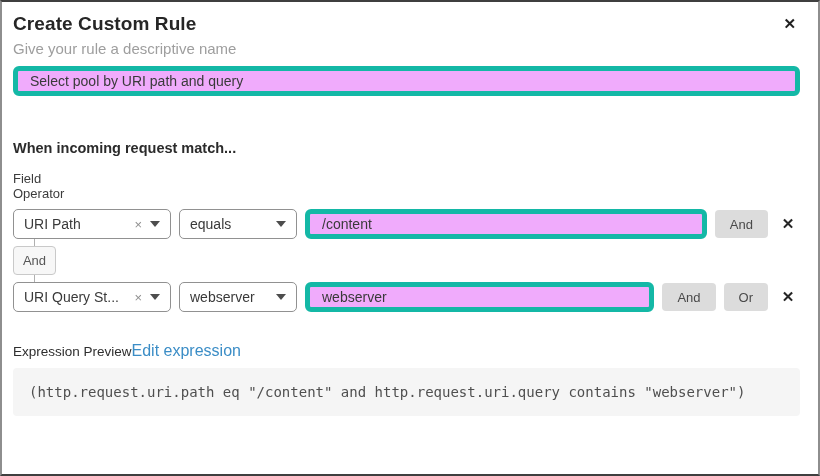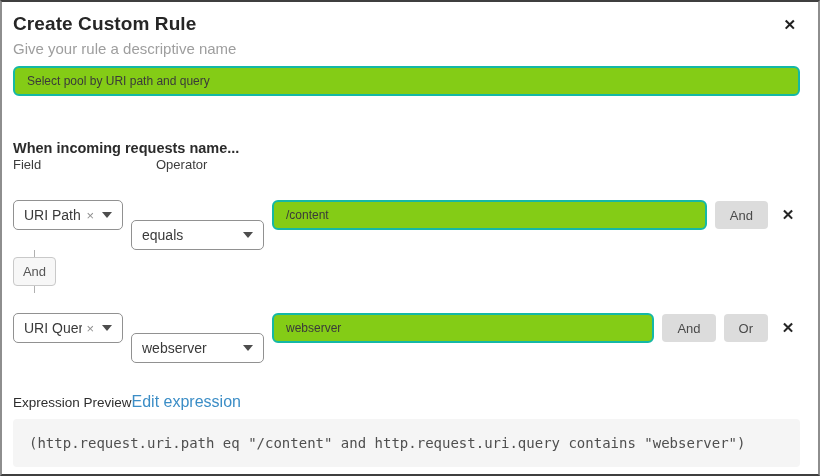--- a/index.html
+++ b/index.html
@@ -17,21 +17,21 @@
     border-bottom: 2px solid #3f3f3f;
     border-left: 2px solid #8e8e8e;
     border-right: 2px solid #8e8e8e;
     padding: 10px 18px 0 11px;
     overflow: hidden;
     position: relative;
   }
   .dialog-header {
     display: flex;
     justify-content: space-between;
-    align-items: flex-end;
+    align-items: center;
   }
   .dialog-title {
     font-size: 19px;
     font-weight: 700;
     color: #262626;
     line-height: 24px;
     letter-spacing: 0.1px;
   }
   .close-btn {
     font-size: 15px;
@@ -51,46 +51,48 @@
     line-height: 17px;
   }
   .rule-name-hint {
     margin-top: 5px;
     font-size: 15px;
     color: #9e9e9e;
     line-height: 16px;
   }
   .text-input {
     height: 30px;
-    border: 2px solid #14b8a6;
+    border: 5px solid #14b8a6;
     border-radius: 6px;
     padding: 0 12px;
-    font-size: 12px;
+    font-size: 14px;
     color: #3a3a3a;
     font-family: inherit;
-    background: #84cc16;
+    background: #f0abfc;
     outline: none;
   }
   .rule-name-input {
     margin-top: 9px;
     width: 100%;
     display: block;
   }
   .match-heading {
     margin-top: 44px;
     font-size: 14.5px;
     font-weight: 700;
     color: #2b2b2b;
     line-height: 17px;
   }
   .col-headers {
     display: flex;
+    margin-top: 14px;
     font-size: 13px;
     color: #3c3c3c;
     line-height: 15px;
+    flex-direction: column;
   }
   .col-headers .col-field { width: 143px; }
   .col-headers .col-operator { width: 141px; }
   .col-headers .col-value { flex: 1; }
   .cond-row {
     display: flex;
     align-items: center;
     gap: 8px;
     margin-top: 8px;
   }
@@ -101,22 +103,22 @@
     border-radius: 5px;
     display: flex;
     align-items: center;
     padding: 0 10px;
     background: #fff;
     font-size: 14px;
     color: #3a3a3a;
     cursor: pointer;
     flex-shrink: 0;
   }
-  .select-field { width: 110px; }
-  .select-operator { width: 133px; margin-top: 40px; }
+  .select-field { width: 158px; }
+  .select-operator { width: 118px; }
   .select .sel-label {
     flex: 1;
     white-space: nowrap;
     overflow: hidden;
   }
   .sel-clear {
     color: #8f8f8f;
     font-size: 13px;
     margin: 0 8px 0 4px;
     cursor: pointer;
@@ -216,21 +218,21 @@
 <div class="dialog">
 
   <div class="dialog-header">
     <div class="dialog-title">Create Custom Rule</div>
     <button class="close-btn">✕</button>
   </div>
 
   <div class="rule-name-hint">Give your rule a descriptive name</div>
   <input class="text-input rule-name-input" type="text" value="Select pool by URI path and query" style="">
 
-  <div class="match-heading">When incoming requests name...</div>
+  <div class="match-heading">When incoming request match...</div>
 
   <div class="col-headers">
     <span class="col-field">Field</span>
     <span class="col-operator">Operator</span>
   </div>
 
   <div class="cond-row">
     <div class="select select-field">
       <span class="sel-label">URI Path</span>
       <span class="sel-clear">×</span>

